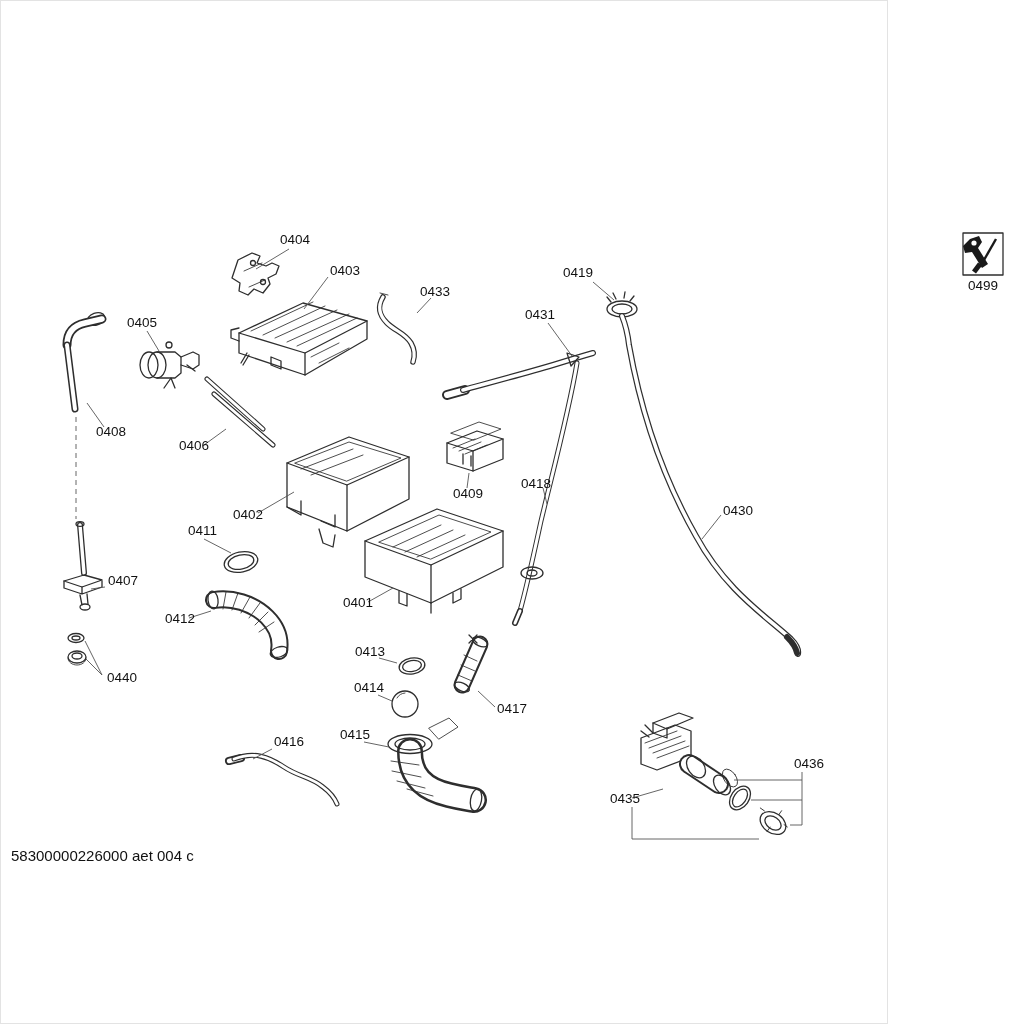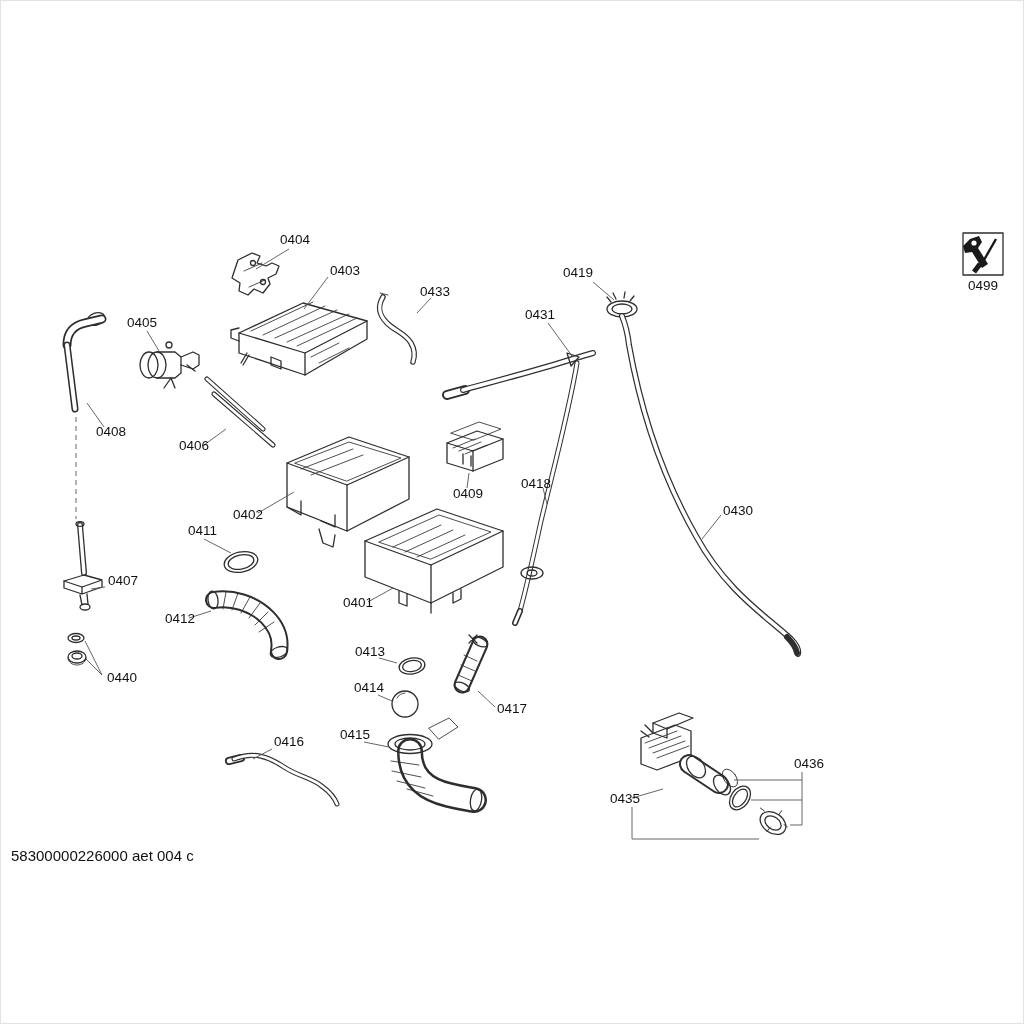--- a/index.html
+++ b/index.html
@@ -1,18 +1,18 @@
 <!DOCTYPE html>
 <html><head>
 <meta charset="utf-8">
 <style>
   html,body{margin:0;padding:0;background:#fff;}
   .canvas{
     position:relative;
-    width:1024px;height:1024px;
+    width:888px;height:1024px;
     background:#ffffff;
     border:1px solid #e3e3e3;
     box-sizing:border-box;
     font-family:"Liberation Sans", sans-serif;
   }
   svg{display:block;}
   .ln{fill:none;stroke:#2e2e2e;stroke-width:1.3;stroke-linecap:round;stroke-linejoin:round;}
   .thin{stroke-width:0.85;}
   .tube-o{fill:none;stroke:#2e2e2e;stroke-linecap:round;stroke-linejoin:round;}
   .tube-i{fill:none;stroke:#ffffff;stroke-linecap:round;stroke-linejoin:round;}

